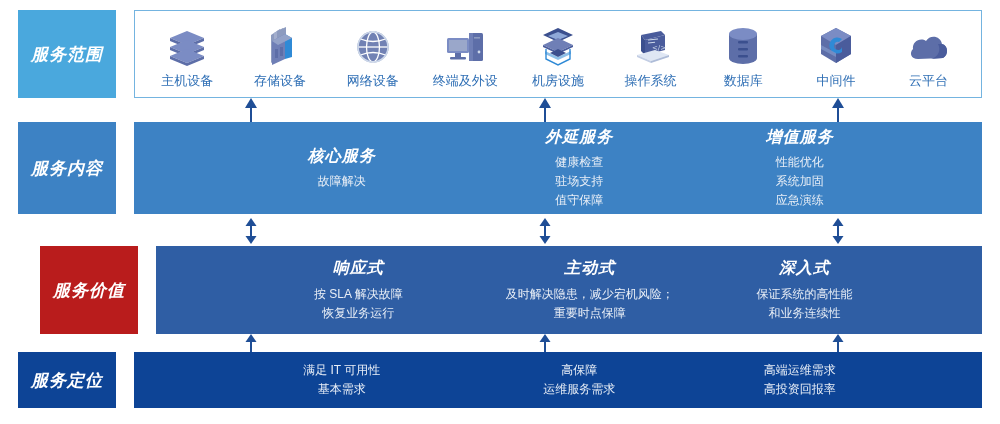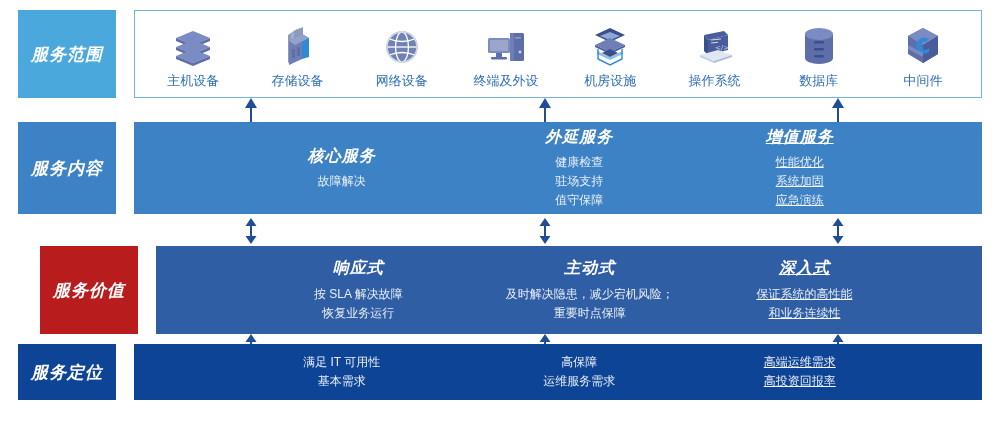--- a/index.html
+++ b/index.html
@@ -47,35 +47,35 @@
   #row-content{top:122px;height:92px;}
   #row-content .rowlabel{background:#3d82c4;}
   #content-panel{background:#3d82c4;}
 
   
   #row-value{top:246px;height:88px;}
   #row-value .rowlabel{background:#b91c1c;margin-left:40px;}
   #value-panel{background:#2f5ea4;}
 
   
-  #row-position{top:344px;height:56px;}
+  #row-position{top:352px;height:56px;}
   #row-position .rowlabel{background:#0d4496;}
   #position-panel{background:#0d4496;}
 
   
   .cols{position:absolute;inset:0;}
   .col{
     position:absolute;top:0;bottom:0;
     display:flex;flex-direction:column;align-items:center;justify-content:center;
     transform:translateX(-50%);
     text-align:center;color:#ffffff;
   }
   .col.c1{left:24.5%;}
   .col.c2{left:52.5%;}
-  .col.c3{left:78.5%;text-decoration:underline;}
+  .col.c3{left:78.5%;}
   .col-title{
     font-size:16px;font-weight:bold;font-style:italic;letter-spacing:1px;
     margin-bottom:5px;color:#ffffff;
   }
   .col-line{font-size:12px;line-height:19px;color:#e8eef6;white-space:nowrap;}
   #value-panel .col-title{margin-bottom:6px;}
   #position-panel .col-line{line-height:19px;}
 
   
   .conn{position:absolute;transform:translateX(-50%);}
@@ -222,20 +222,31 @@
               <polygon points="20,3 35,11 20,20 5,11" fill="#7b8cc4"></polygon>
               <polygon points="20,20 35,11 35,29 20,38" fill="#4a5c9c"></polygon>
               <path d="M26 14 A8 8 0 1 0 26 27 L26 22 A4 4 0 1 1 23 17 Z" fill="#2f8ad6"></path>
               <polygon points="5,20 20,28 20,32 5,24" fill="#8fa8d8" opacity="0.5"></polygon>
             </g>
           </svg>
         </div>
         <div class="scope-label">中间件</div>
       </div>
 
+      <div class="scope-item">
+        <div class="scope-ico">
+          <svg width="44" height="38" viewBox="0 0 44 38">
+            <g>
+              <path d="M11 30 C4 30 2 24 6 20 C5 13 13 8 19 12 C23 5 34 7 35 15 C41 16 42 26 36 29 Z" fill="#5d6ea8"></path>
+              <path d="M35 15 C41 16 42 26 36 29 L24 30 C32 28 34 20 31 15 Z" fill="#4a5c9c"></path>
+            </g>
+          </svg>
+        </div>
+        <div class="scope-label">云平台</div>
+      </div>
 
     </div>
   </div>
 
   <div class="conn" style="left:251px;top:98px;">
     <svg width="16" height="24" viewBox="0 0 16 24">
         <line x1="8" y1="24" x2="8" y2="6" stroke="#1f4e96" stroke-width="2"></line>
         <polygon points="8,0 14,10 2,10" fill="#1f4e96"></polygon>
       </svg>
   </div>

